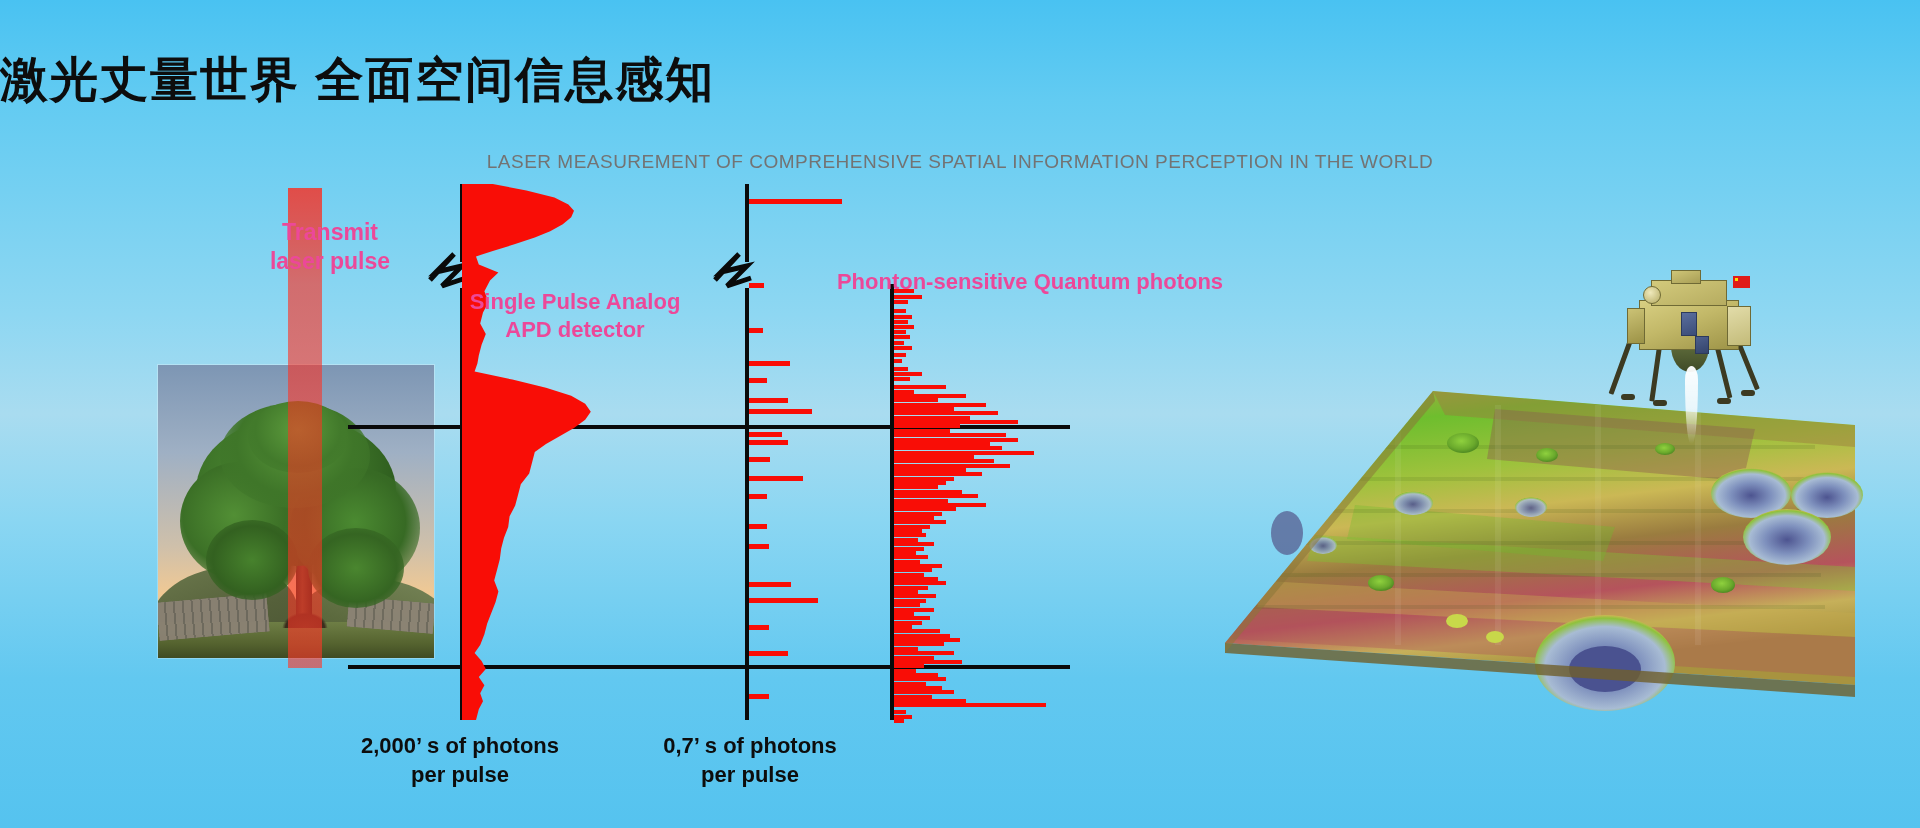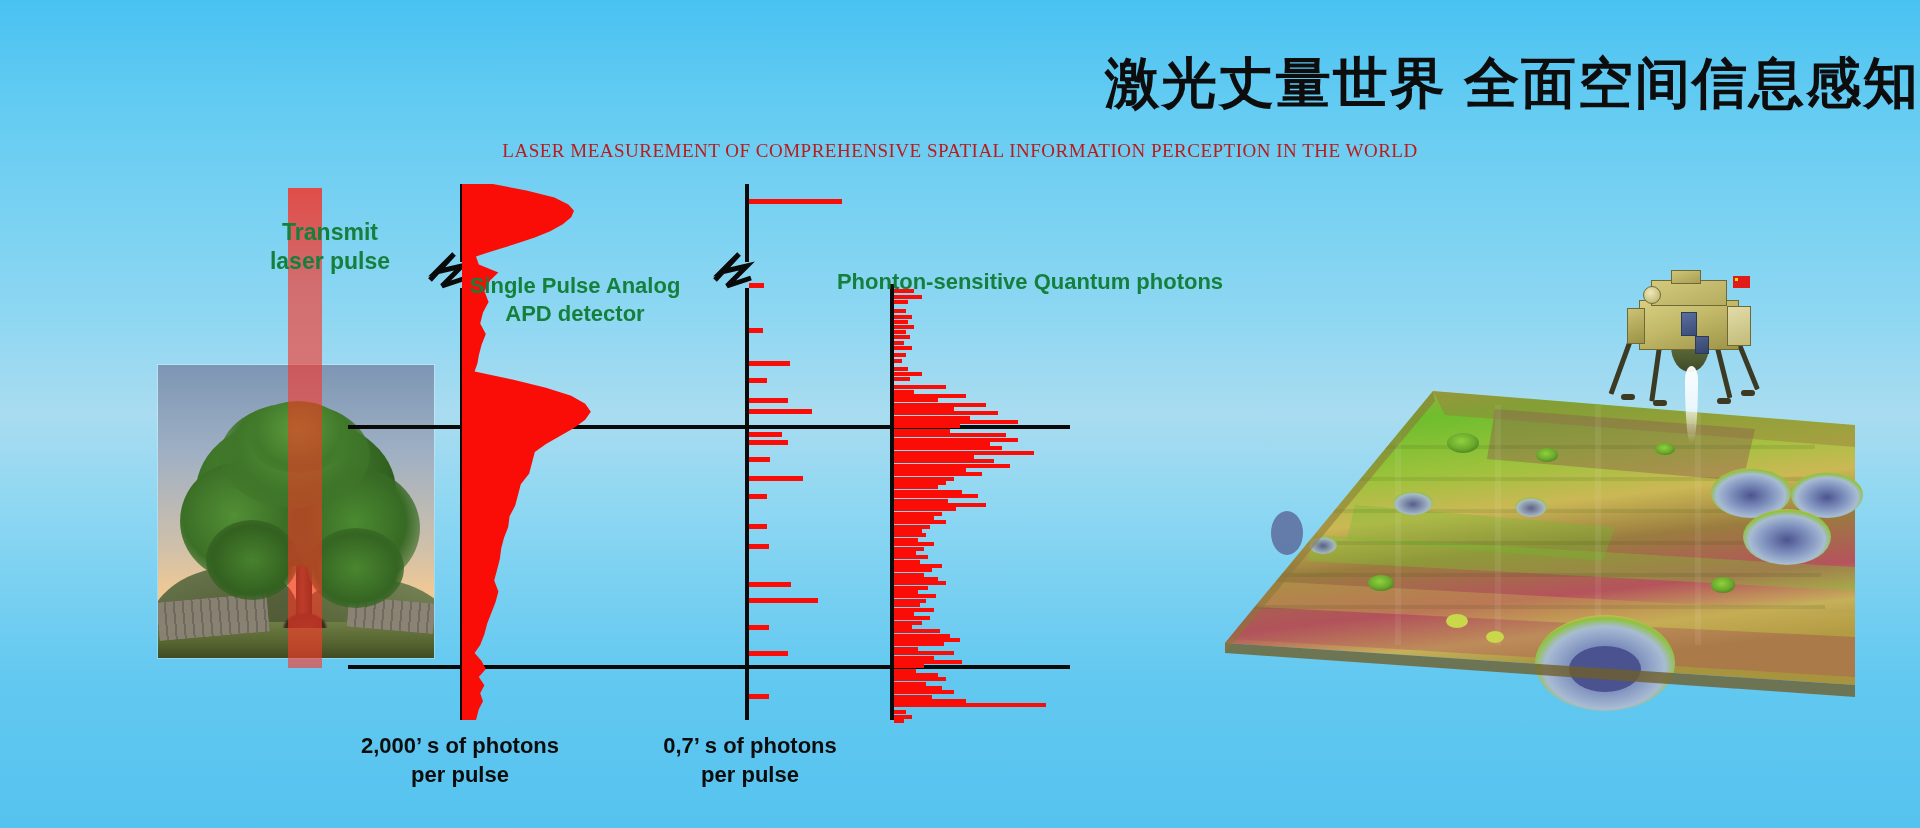--- a/index.html
+++ b/index.html
@@ -7,35 +7,35 @@
     width:1920px;height:828px;overflow:hidden;
     font-family:"Liberation Sans","DejaVu Sans",sans-serif;
     background:linear-gradient(180deg,#49c2f2 0%,#62cbf2 12%,#8ed7f2 38%,#a9dcf0 50%,#8ad6f2 63%,#62c8f0 82%,#55c3ef 100%);
     position:relative;
   }
   .stage{position:absolute;left:0;top:0;width:1920px;height:828px;}
   .abs{position:absolute;}
 
   
   #title{
-    left:0;top:52px;width:1920px;text-align:right;
-    font-size:55px;font-weight:bold;color:#0d0d0d;
+    left:0;top:52px;width:1920px;text-align:left;
+    font-size:48px;font-weight:bold;color:#0d0d0d;
     letter-spacing:2px;line-height:1.15;
     font-family:"Liberation Sans","DejaVu Sans",sans-serif;
   }
   #subtitle{
-    left:0;top:140px;width:1920px;text-align:center;
-    font-size:19px;color:#b91c1c;letter-spacing:0.5px;
-    font-family:Liberation Serif, serif;
+    left:0;top:151px;width:1920px;text-align:center;
+    font-size:19px;color:#737373;letter-spacing:0.5px;
+    font-family:Liberation Sans, sans-serif;
   }
 
   
-  .lbl{font-weight:bold;color:#15803d;line-height:1.28;text-align:center;}
+  .lbl{font-weight:bold;color:#ec4899;line-height:1.28;text-align:center;}
   #transmit-label{left:230px;top:218px;width:200px;font-size:23px;}
-  #apd-label{left:430px;top:272px;width:290px;font-size:22px;}
+  #apd-label{left:430px;top:288px;width:290px;font-size:22px;}
   #quantum-label{left:810px;top:268px;width:440px;font-size:22px;}
   #nearir-label{left:220px;top:673px;width:250px;font-size:22px;}
   .cap{font-weight:bold;color:#0d0d0d;font-size:22px;line-height:1.3;text-align:center;}
   #cap-left{left:300px;top:732px;width:320px;}
   #cap-mid{left:600px;top:732px;width:300px;}
   #cap-right{left:850px;top:732px;width:300px;}
 
   
   #photo{
     left:158px;top:365px;width:276px;height:293px;

